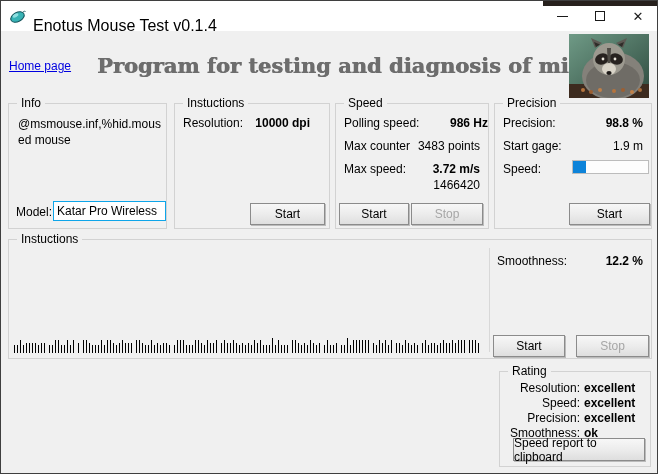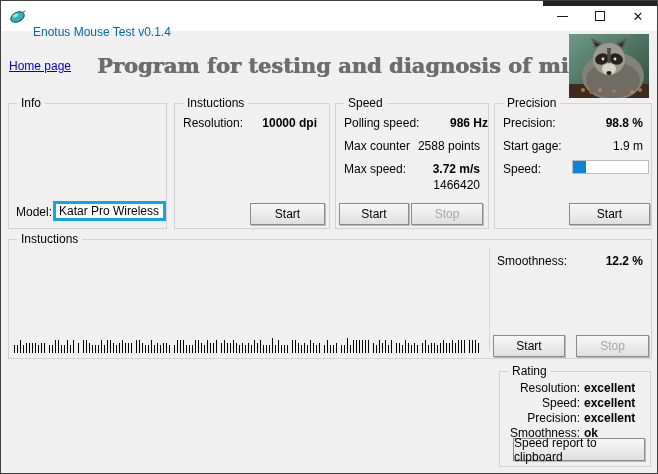--- a/index.html
+++ b/index.html
@@ -3,21 +3,21 @@
 <meta charset="utf-8">
 <style>
   html,body{margin:0;padding:0;background:#555;}
   *{box-sizing:border-box;}
   .screen{position:relative;width:658px;height:474px;background:#f0f0f0;
     border:1px solid #3f3f3f;font-family:"Liberation Sans",sans-serif;font-size:12px;color:#000;overflow:hidden;}
   .bg-strip{position:absolute;top:0;right:0;width:114px;height:5px;background:#27211d;z-index:6;}
   
   .titlebar{position:absolute;top:0;left:0;right:0;height:30px;background:#fff;z-index:5;display:flex;align-items:center;}
   .app-icon{position:absolute;left:8px;top:7px;width:17px;height:17px;}
-  .win-title{position:absolute;left:32px;top:24px;font-size:12px;color:#0369a1;}
+  .win-title{position:absolute;left:32px;top:16px;font-size:16px;color:#000000;}
   .win-controls{position:absolute;right:0;top:0;height:30px;display:flex;}
   .win-btn{width:38px;height:30px;display:flex;align-items:center;justify-content:center;color:#1a1a1a;font-size:13px;cursor:default;}
   .max-glyph{width:10px;height:10px;border:1px solid #1a1a1a;display:inline-block;}
   .min-glyph{width:11px;height:1px;background:#1a1a1a;display:inline-block;}
   
   .home-link{position:absolute;left:8px;top:58px;color:#0000e0;text-decoration:underline;cursor:pointer;}
   .main-title{position:absolute;left:96px;right:104px;top:52px;text-align:center;
     font-family:"DejaVu Serif",serif;font-weight:bold;font-size:21px;color:#6d6d6d;
     text-shadow:.6px 0 0 #6d6d6d;white-space:nowrap;}
   .raccoon{position:absolute;left:568px;top:33px;width:80px;height:64px;}
@@ -28,21 +28,21 @@
   .val{position:absolute;color:#000;white-space:nowrap;text-align:right;}
   .bold{font-weight:bold;}
   
   .btn{position:absolute;display:flex;align-items:center;justify-content:center;
     background:linear-gradient(180deg,#f7f7f7 0%,#ebebeb 55%,#dedede 100%);
     border:1px solid #8b8b8b;box-shadow:1px 1px 0 rgba(90,90,90,.35);
     font-size:12px;color:#000;cursor:pointer;}
   .btn.disabled{color:#a6a6a6;cursor:default;}
   
   .device-text{position:absolute;left:9px;top:12px;width:144px;line-height:16px;word-wrap:break-word;}
-  .model-input{position:absolute;left:44px;top:97px;width:113px;height:20px;border:3px solid #0ea5e9;
+  .model-input{position:absolute;left:44px;top:97px;width:113px;height:20px;border:1px solid #0ea5e9;
     background:#fff;font:12px "Liberation Sans",sans-serif;padding:0 3px;}
   
   .progress{position:absolute;left:77px;top:56px;width:77px;height:14px;border:1px solid #bcbcbc;background:#fdfdfd;}
   .progress-fill{height:100%;background:#0d83d9;width:17%;}
   
   .divider{position:absolute;left:480px;top:8px;bottom:6px;width:1px;background:#d8d8d8;}
   .wave{position:absolute;left:5px;bottom:5px;width:466px;height:17px;display:flex;align-items:flex-end;overflow:hidden;}
   .wave i{display:inline-block;width:1px;background:#000;margin-right:2px;flex:none;}
   
   .instructions-text{position:absolute;left:9px;top:9px;width:474px;font-style:italic;line-height:17px;}
@@ -107,39 +107,40 @@
     <circle cx="22" cy="58" r="2" fill="#9c5f32"></circle>
     <circle cx="31" cy="56" r="2" fill="#c08048"></circle>
     <circle cx="45" cy="57" r="2" fill="#b5743e"></circle>
     <circle cx="54" cy="56" r="2" fill="#9c5f32"></circle>
     <circle cx="63" cy="58" r="2" fill="#c08048"></circle>
     <circle cx="71" cy="56" r="2" fill="#a96f3d"></circle>
   </svg>
 
   <div class="group" style="left:7px;top:102px;width:159px;height:126px;">
     <span class="legend">Info</span>
+    <div class="device-text">@msmouse.inf,%hid.moused mouse</div>
     <span class="lbl" style="left:7px;top:101px;">Model:</span>
     <input class="model-input" value="Katar Pro Wireless" style="">
   </div>
 
   <div class="group" style="left:173px;top:102px;width:156px;height:126px;">
     <span class="legend">Instuctions</span>
     <span class="lbl" style="left:8px;top:12px;">Resolution:</span>
-    <span class="val bold" style="right:12px;top:12px;">10000 dpi</span>
+    <span class="val bold" style="right:19px;top:12px;">10000 dpi</span>
     <div class="btn" style="left:75px;top:99px;width:75px;height:22px;">
       <span>Start</span>
     </div>
   </div>
 
   <div class="group" style="left:334px;top:102px;width:154px;height:126px;">
     <span class="legend">Speed</span>
     <span class="lbl" style="left:8px;top:12px;">Polling speed:</span>
     <span class="val bold" style="right:0;top:12px;">986 Hz</span>
     <span class="lbl" style="left:8px;top:35px;">Max counter</span>
-    <span class="val" style="right:8px;top:35px;">2588 points</span>
+    <span class="val" style="right:8px;top:35px;">3483 points</span>
     <span class="lbl" style="left:8px;top:58px;">Max  speed:</span>
     <span class="val bold" style="right:8px;top:58px;">3.72 m/s</span>
     <span class="val" style="right:8px;top:74px;">1466420</span>
     <div class="btn" style="left:3px;top:99px;width:70px;height:22px;">
       <span>Start</span>
     </div>
     <div class="btn disabled" style="left:75px;top:99px;width:72px;height:22px;">
       <span>Stop</span>
     </div>
   </div>

